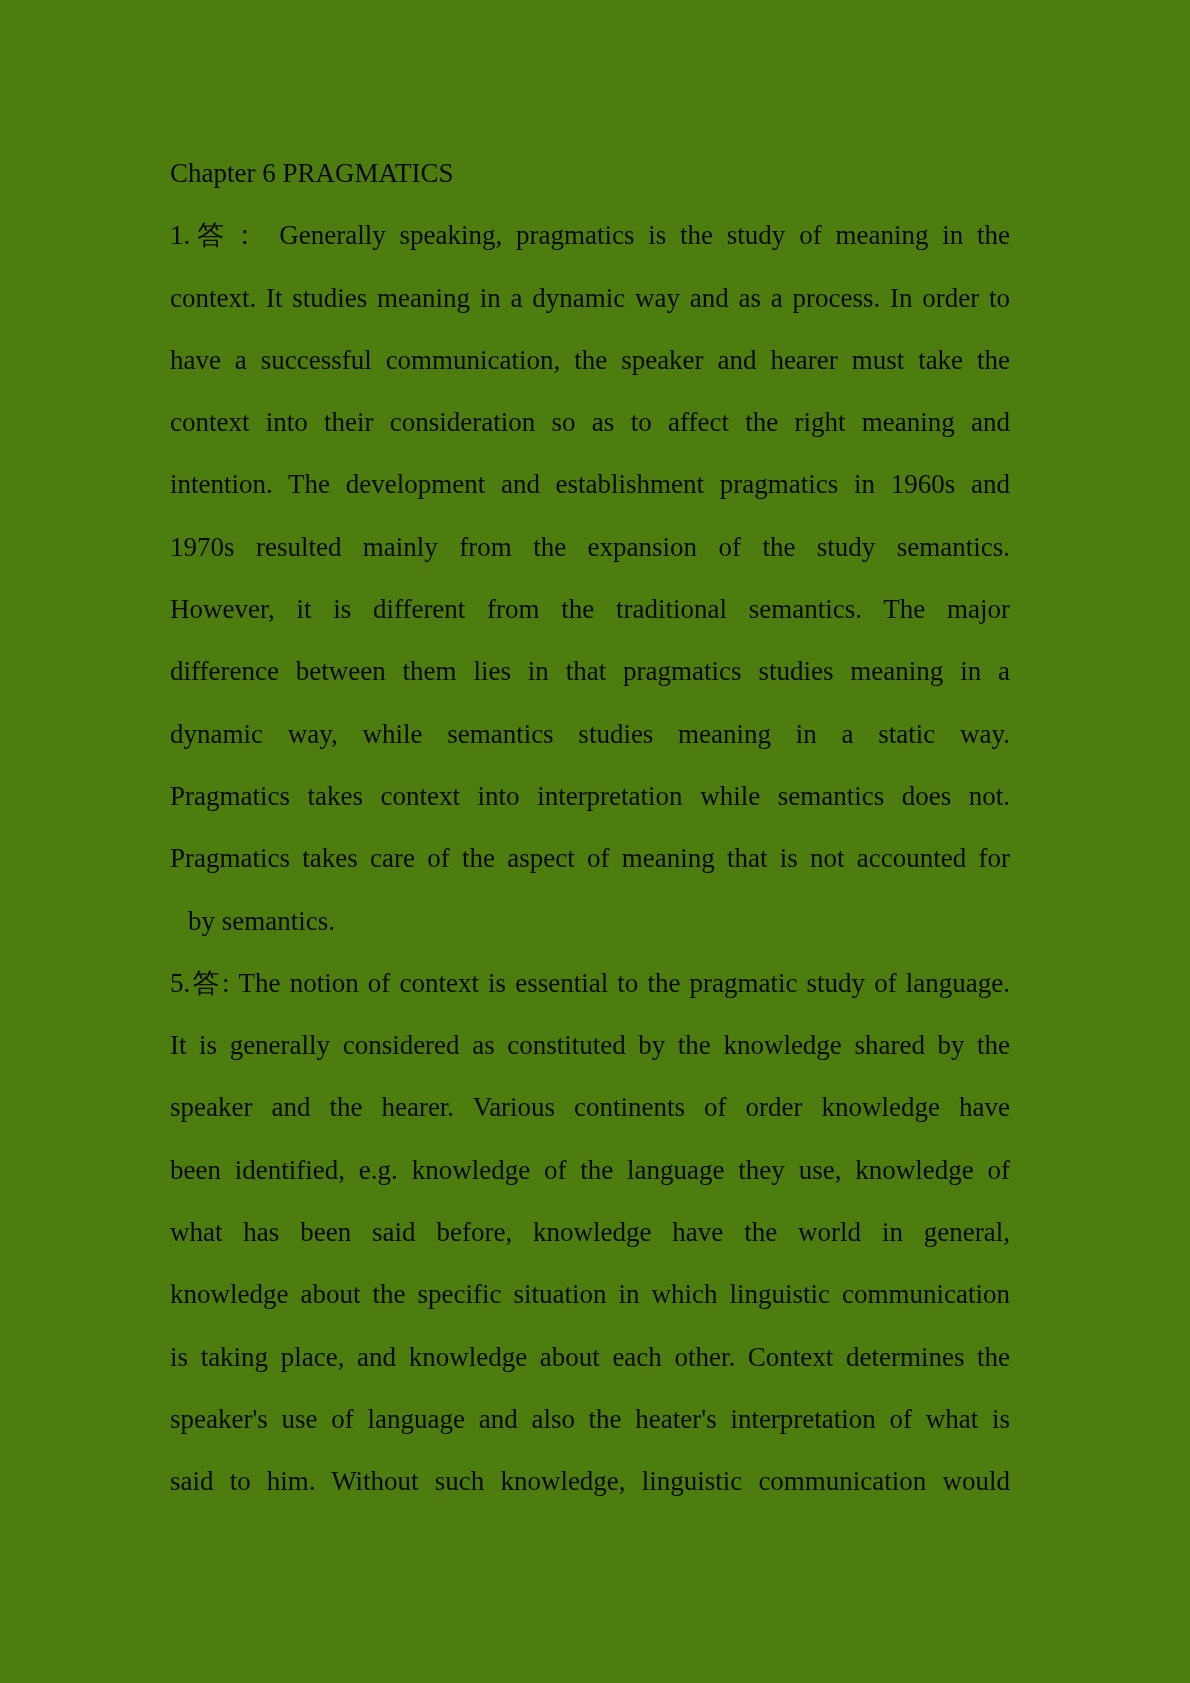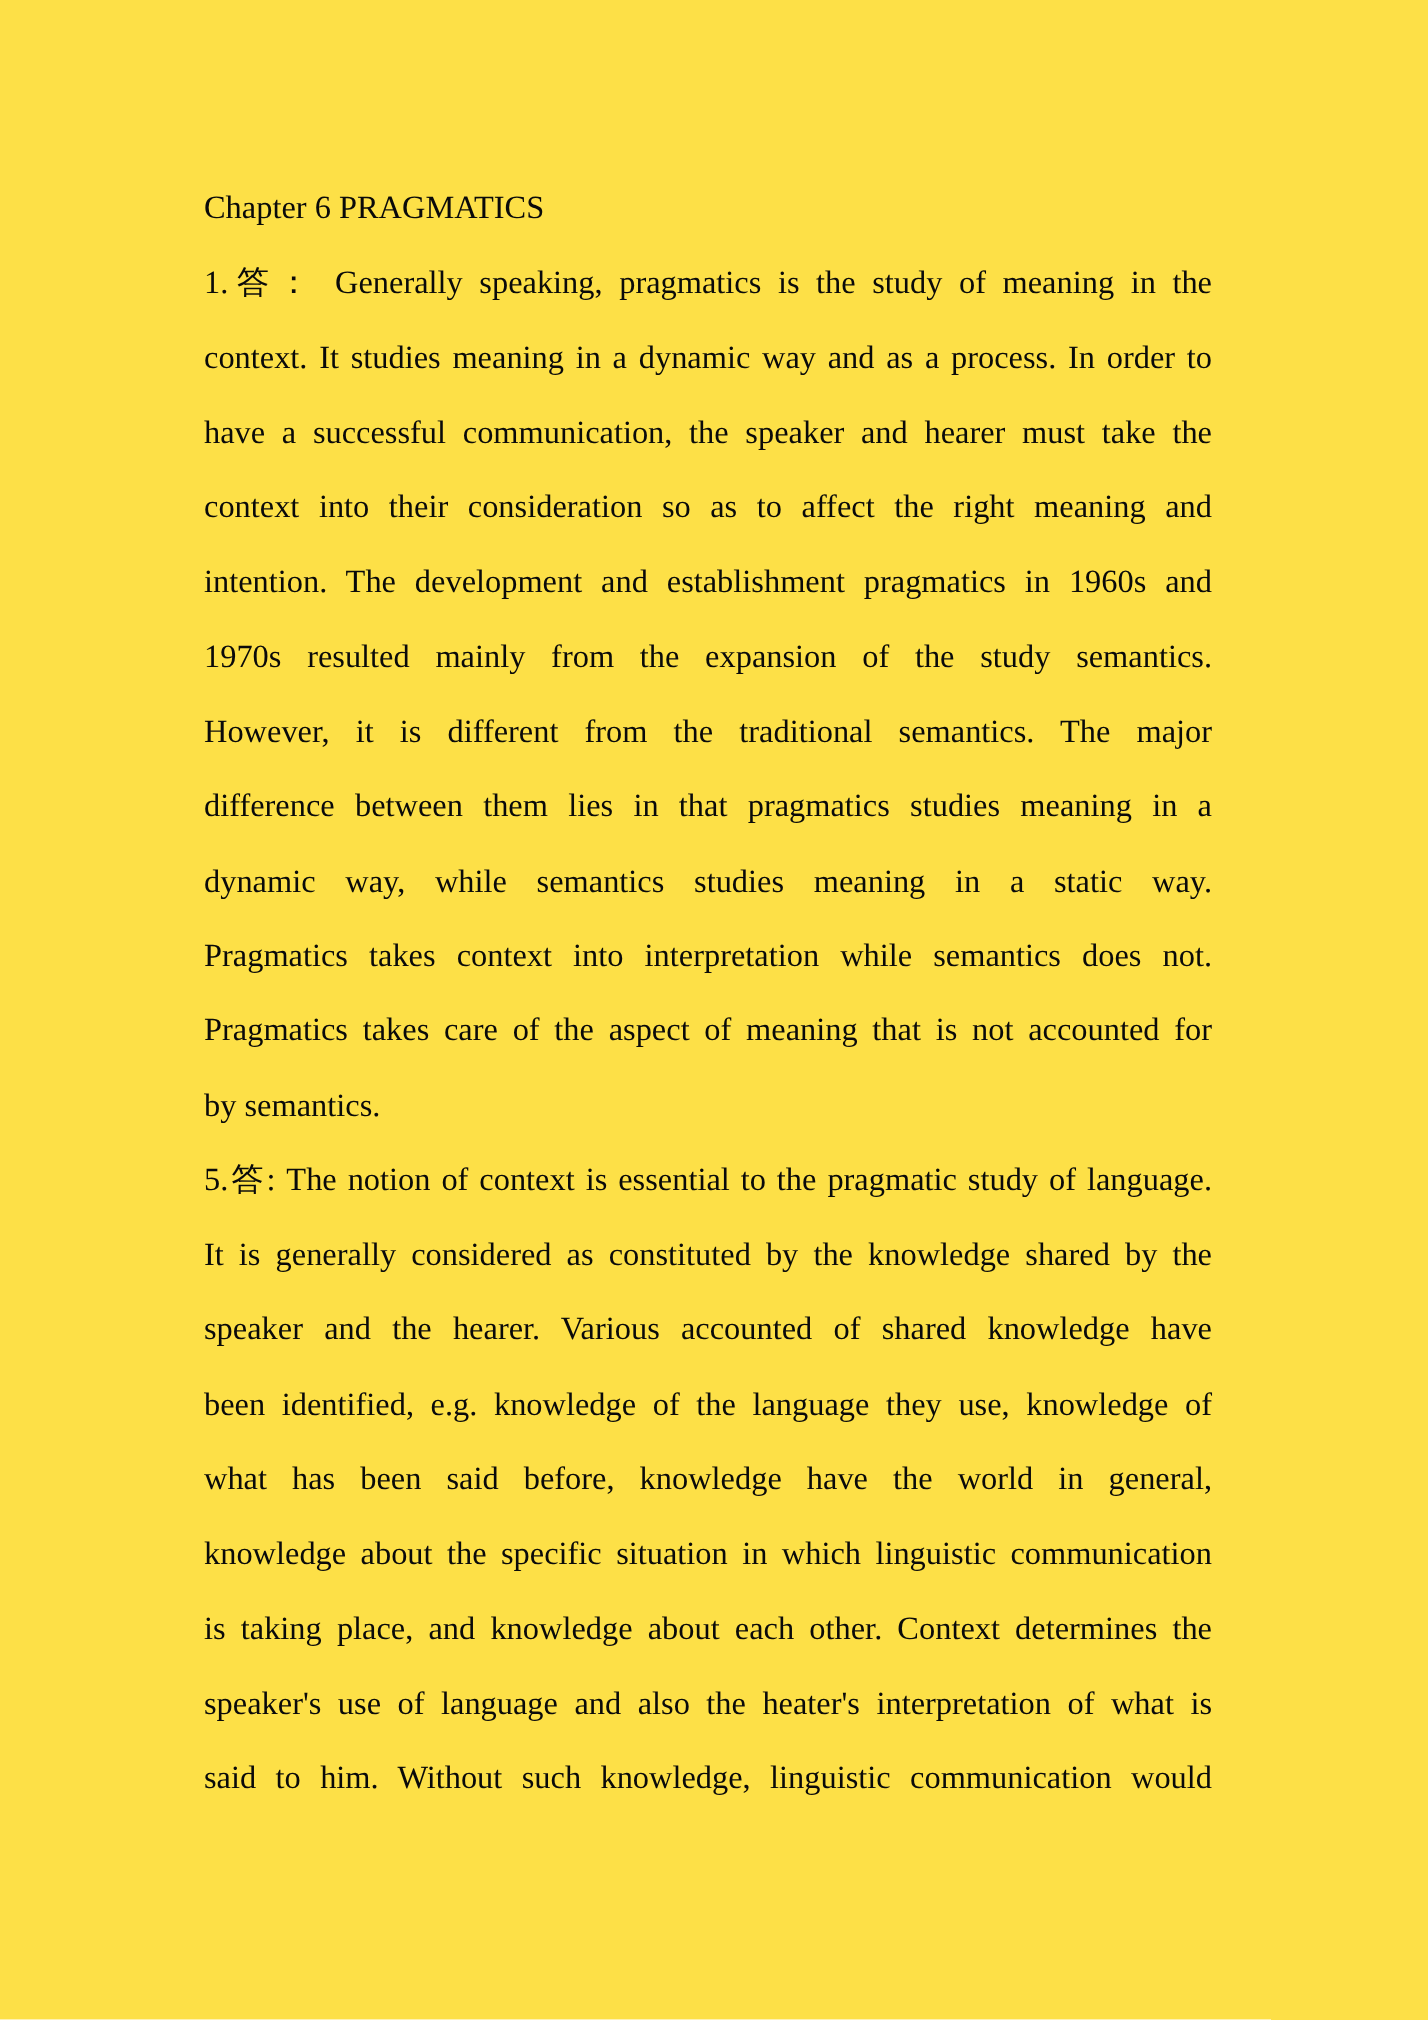--- a/index.html
+++ b/index.html
@@ -4,21 +4,21 @@
 <style>
   html, body {
     margin: 0;
     padding: 0;
     background: #ffffff;
   }
   .page {
     position: relative;
     width: 1190px;
     height: 1683px;
-    background: #fde047;
+    background: #4d7c0f;
     overflow: hidden;
     font-family: "Liberation Serif", "DejaVu Serif", serif;
     color: #0a0a0a;
   }
   .content {
     position: absolute;
     left: 170px;
     top: 142px;
     width: 840px;
     font-size: 27px;
@@ -28,20 +28,21 @@
     text-align: left;
     white-space: nowrap;
   }
   .jline {
     text-align: justify;
     text-align-last: justify;
   }
   .lline {
     text-align: left;
     text-align-last: left;
+    margin-left: 18px;
   }
   .paragraph {
     margin: 0;
     padding: 0;
   }
 </style>
 </head>
 <body>
 
 <div class="page">
@@ -60,21 +61,21 @@
       <div class="jline">difference between them lies in that pragmatics studies meaning in a</div>
       <div class="jline">dynamic way, while semantics studies meaning in a static way.</div>
       <div class="jline">Pragmatics takes context into interpretation while semantics does not.</div>
       <div class="jline">Pragmatics takes care of the aspect of meaning that is not accounted for</div>
       <div class="lline">by semantics.</div>
     </div>
 
     <div class="paragraph">
       <div class="jline">5.答: The notion of context is essential to the pragmatic study of language.</div>
       <div class="jline">It is generally considered as constituted by the knowledge shared by the</div>
-      <div class="jline">speaker and the hearer. Various accounted of shared knowledge have</div>
+      <div class="jline">speaker and the hearer. Various continents of order knowledge have</div>
       <div class="jline">been identified, e.g. knowledge of the language they use, knowledge of</div>
       <div class="jline">what has been said before, knowledge have the world in general,</div>
       <div class="jline">knowledge about the specific situation in which linguistic communication</div>
       <div class="jline">is taking place, and knowledge about each other. Context determines the</div>
       <div class="jline">speaker's use of language and also the heater's interpretation of what is</div>
       <div class="jline">said to him. Without such knowledge, linguistic communication would</div>
     </div>
 
   </div>
 </div>

